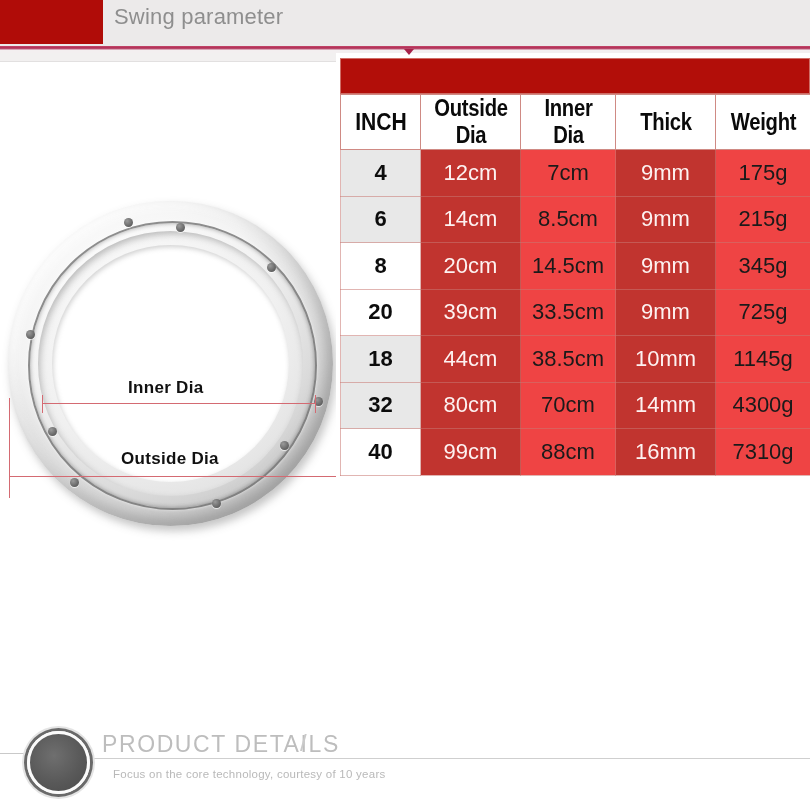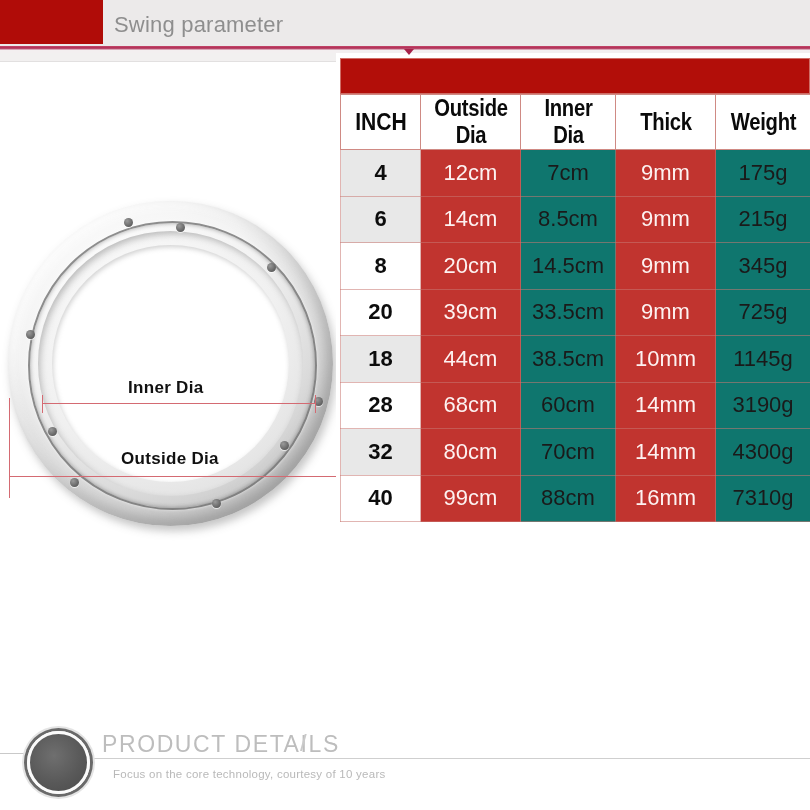--- a/index.html
+++ b/index.html
@@ -26,21 +26,21 @@
   .top-banner-redblock {
     position: absolute;
     left: 0; top: 0;
     width: 103px;
     height: 44px;
     background: #b00c08;
   }
   .top-banner-title {
     position: absolute;
     left: 114px;
-    top: 12px;
+    top: 4px;
     font-size: 22px;
     color: #8e8e8e;
     letter-spacing: 0.2px;
     font-family: "Liberation Sans", sans-serif;
     white-space: nowrap;
   }
   .top-rule {
     position: absolute;
     left: 0;
     top: 46px;
@@ -235,21 +235,21 @@
     color: #0c0c0c;
     font-size: 24px;
   }
   td.inch-gray  { background: #e8e8e8; }
   td.inch-white { background: #ffffff; }
   td.cell-red {
     background: #c1342f;
     color: #fdf2f1;
   }
   td.cell-yellow {
-    background: #0f766e;
+    background: #ef4444;
     color: #1a1a1a;
   }
 
   
   .footer {
     position: absolute;
     left: 0;
     top: 725px;
     width: 810px;
     height: 85px;
@@ -403,27 +403,20 @@
           <td class="cell-yellow">725g</td>
         </tr>
         <tr>
           <td class="cell-inch inch-gray">18</td>
           <td class="cell-red">44cm</td>
           <td class="cell-yellow">38.5cm</td>
           <td class="cell-red">10mm</td>
           <td class="cell-yellow">1145g</td>
         </tr>
         <tr>
-          <td class="cell-inch inch-white">28</td>
-          <td class="cell-red">68cm</td>
-          <td class="cell-yellow">60cm</td>
-          <td class="cell-red">14mm</td>
-          <td class="cell-yellow">3190g</td>
-        </tr>
-        <tr>
           <td class="cell-inch inch-gray">32</td>
           <td class="cell-red">80cm</td>
           <td class="cell-yellow">70cm</td>
           <td class="cell-red">14mm</td>
           <td class="cell-yellow">4300g</td>
         </tr>
         <tr>
           <td class="cell-inch inch-white">40</td>
           <td class="cell-red">99cm</td>
           <td class="cell-yellow">88cm</td>

